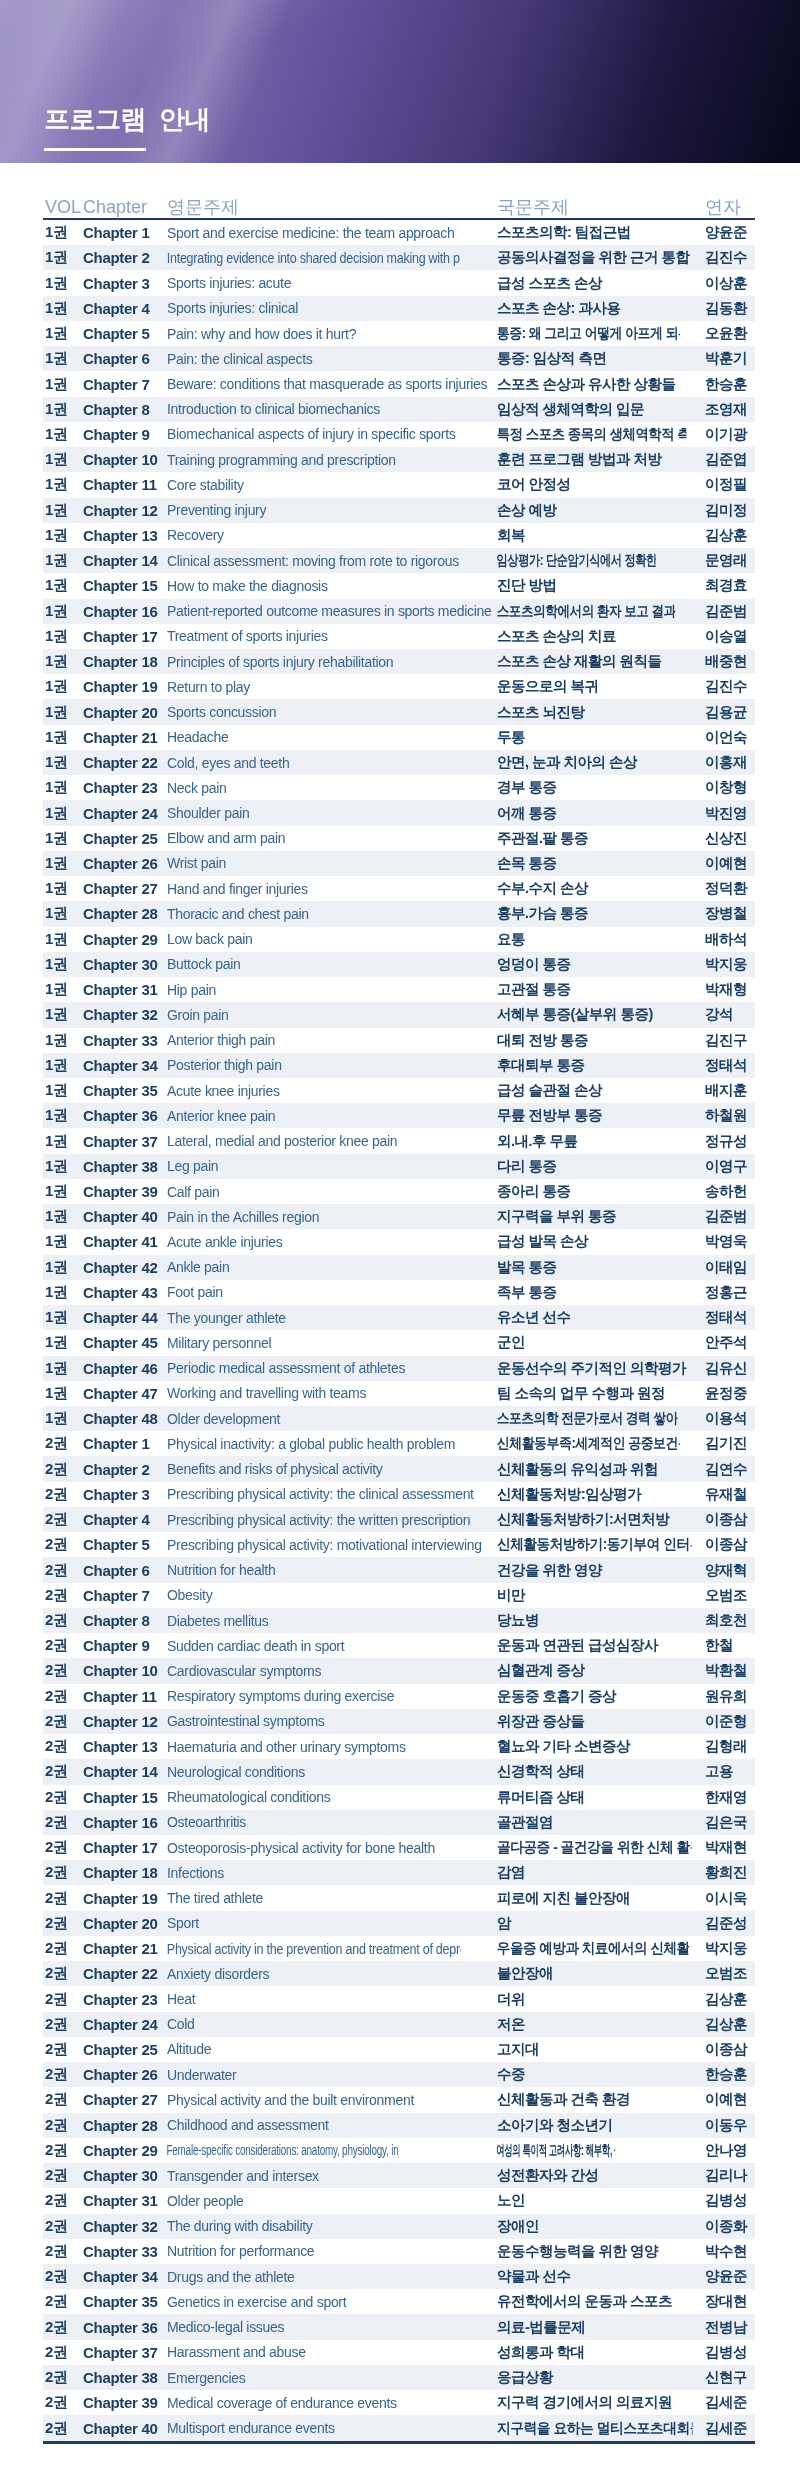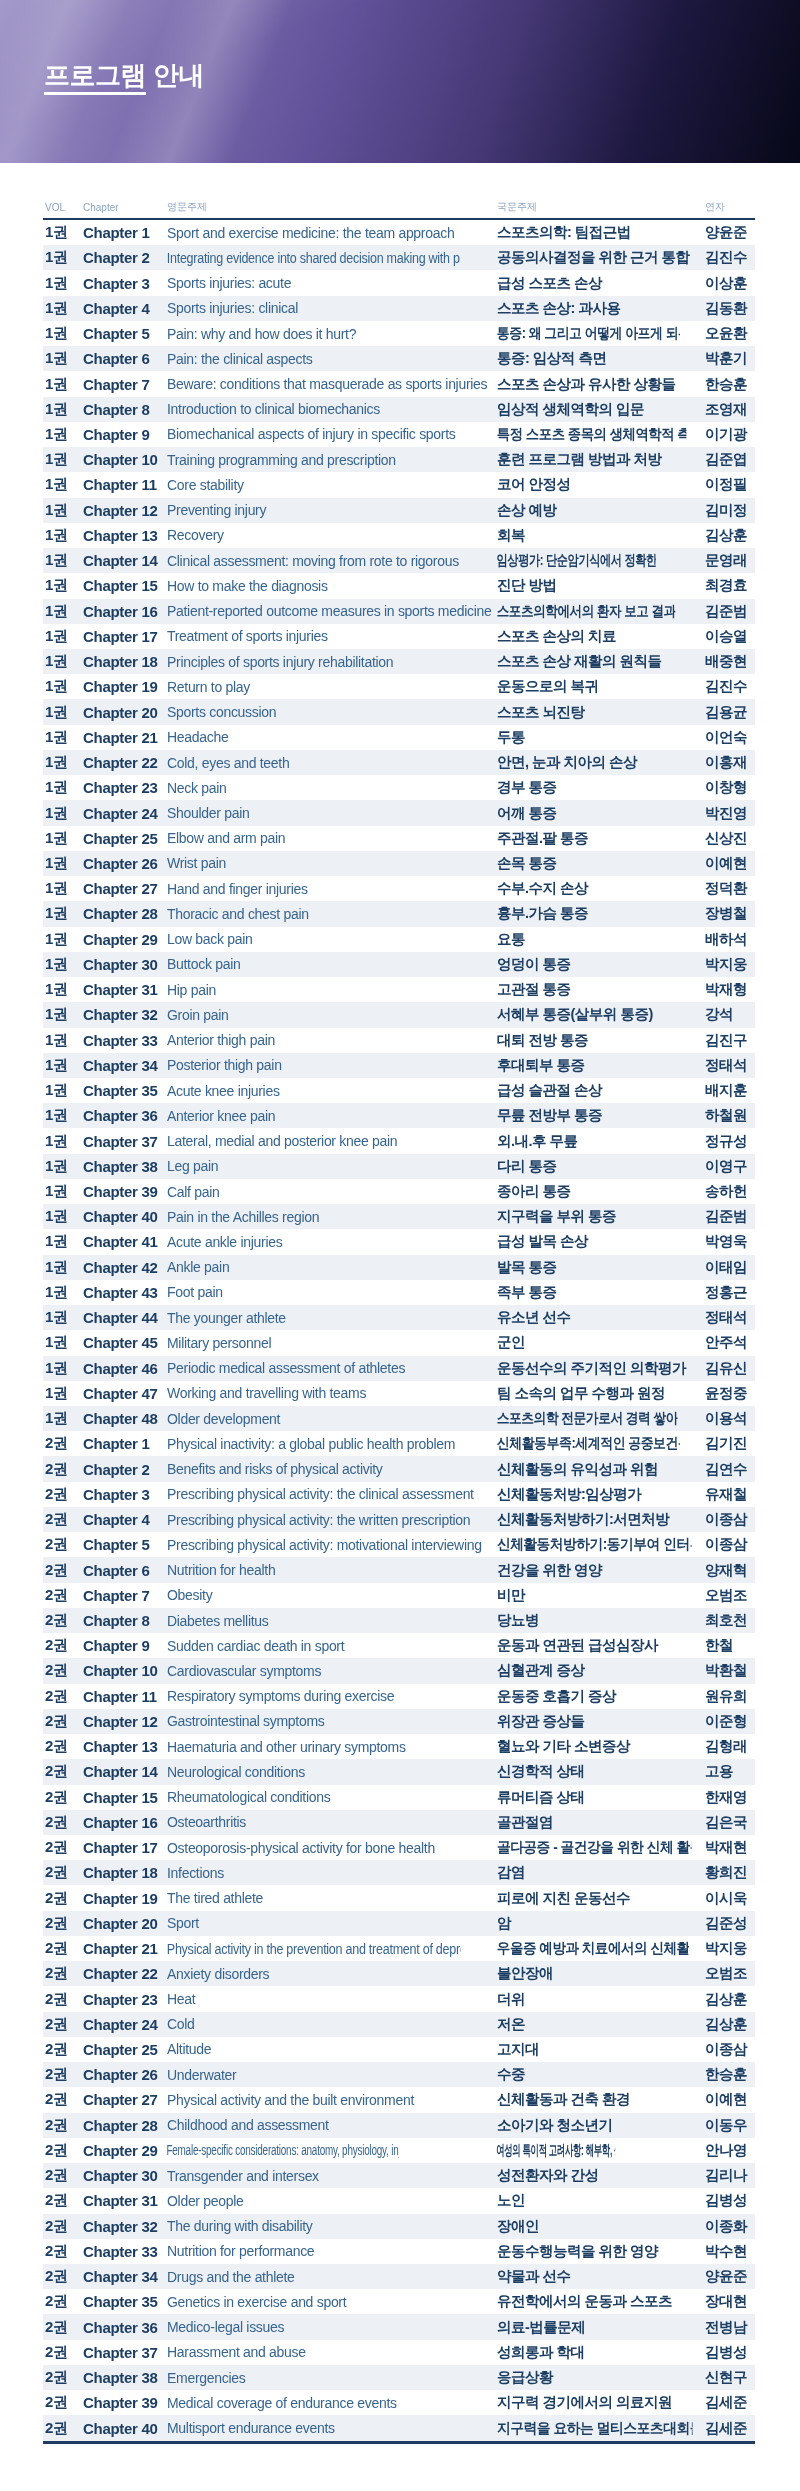--- a/index.html
+++ b/index.html
@@ -24,30 +24,30 @@
       linear-gradient(112deg, rgba(255,255,255,0) 20%, rgba(255,255,255,.20) 27%, rgba(255,255,255,0) 34%),
       linear-gradient(112deg, rgba(255,255,255,0) 2%, rgba(255,255,255,.16) 8%, rgba(255,255,255,0) 15%),
       linear-gradient(160deg, rgba(255,255,255,.10) 0%, rgba(255,255,255,0) 30%),
       linear-gradient(108deg, #9a8fc4 0%, #7b6cae 22%, var(--banner-purple) 42%, #453875 62%, #1d1840 80%, var(--banner-dark) 100%);
   }
   .banner-title{
     position:absolute;left:44px;top:62px;
     font-size:26px;line-height:1;font-weight:bold;color:#ffffff;
     letter-spacing:-0.5px;white-space:nowrap;
   }
-  .banner-title .u{display:inline-block;padding-bottom:4px;border-bottom:3px solid #ffffff;}
-  .banner-title .rest{margin-left:7px;}
+  .banner-title .u{display:inline-block;padding-bottom:16px;border-bottom:3px solid #ffffff;margin-top:44px;}
+  .banner-title .rest{margin-left:13px;}
 
   .table-wrap{margin:0 45px 0 43px;padding-top:33px;width:712px;}
   .thead{
     display:grid;grid-template-columns:38px 84px 330px 208px 1fr;
     height:24px;align-items:center;
     border-bottom:2px solid var(--line-navy);
   }
-  .thead .c{color:var(--header-label);font-size:10px;font-weight:normal;}
+  .thead .c{color:var(--header-label);font-size:18px;font-weight:normal;}
   .c{padding-left:2px;white-space:nowrap;overflow:hidden;display:block;}
   .row{
     display:grid;grid-template-columns:38px 84px 330px 208px 1fr;
     height:25.24px;align-items:center;background:#ffffff;
   }
   .row.alt{background:var(--row-alt-bg);}
   .cell-vol,.cell-ch{font-size:15px;font-weight:bold;color:var(--text-navy);letter-spacing:-0.3px;}
   .cell-en{font-size:14px;color:var(--text-blue);letter-spacing:-0.3px;}
   .cell-kr{font-size:14.5px;font-weight:bold;color:var(--text-navy);letter-spacing:-0.5px;}
   .cell-sp{font-size:14.5px;font-weight:bold;color:var(--text-navy);letter-spacing:-0.5px;}
@@ -528,21 +528,21 @@
     <span class="c cell-vol">2권</span>
     <span class="c cell-ch">Chapter 18</span>
     <span class="c cell-en">Infections</span>
     <span class="c cell-kr">감염</span>
     <span class="c cell-sp">황희진</span>
   </div>
       <div class="row">
     <span class="c cell-vol">2권</span>
     <span class="c cell-ch">Chapter 19</span>
     <span class="c cell-en">The tired athlete</span>
-    <span class="c cell-kr">피로에 지친 운동선수</span>
+    <span class="c cell-kr">피로에 지친 불안장애</span>
     <span class="c cell-sp">이시욱</span>
   </div>
       <div class="row alt">
     <span class="c cell-vol">2권</span>
     <span class="c cell-ch">Chapter 20</span>
     <span class="c cell-en">Sport</span>
     <span class="c cell-kr">암</span>
     <span class="c cell-sp">김준성</span>
   </div>
       <div class="row">

